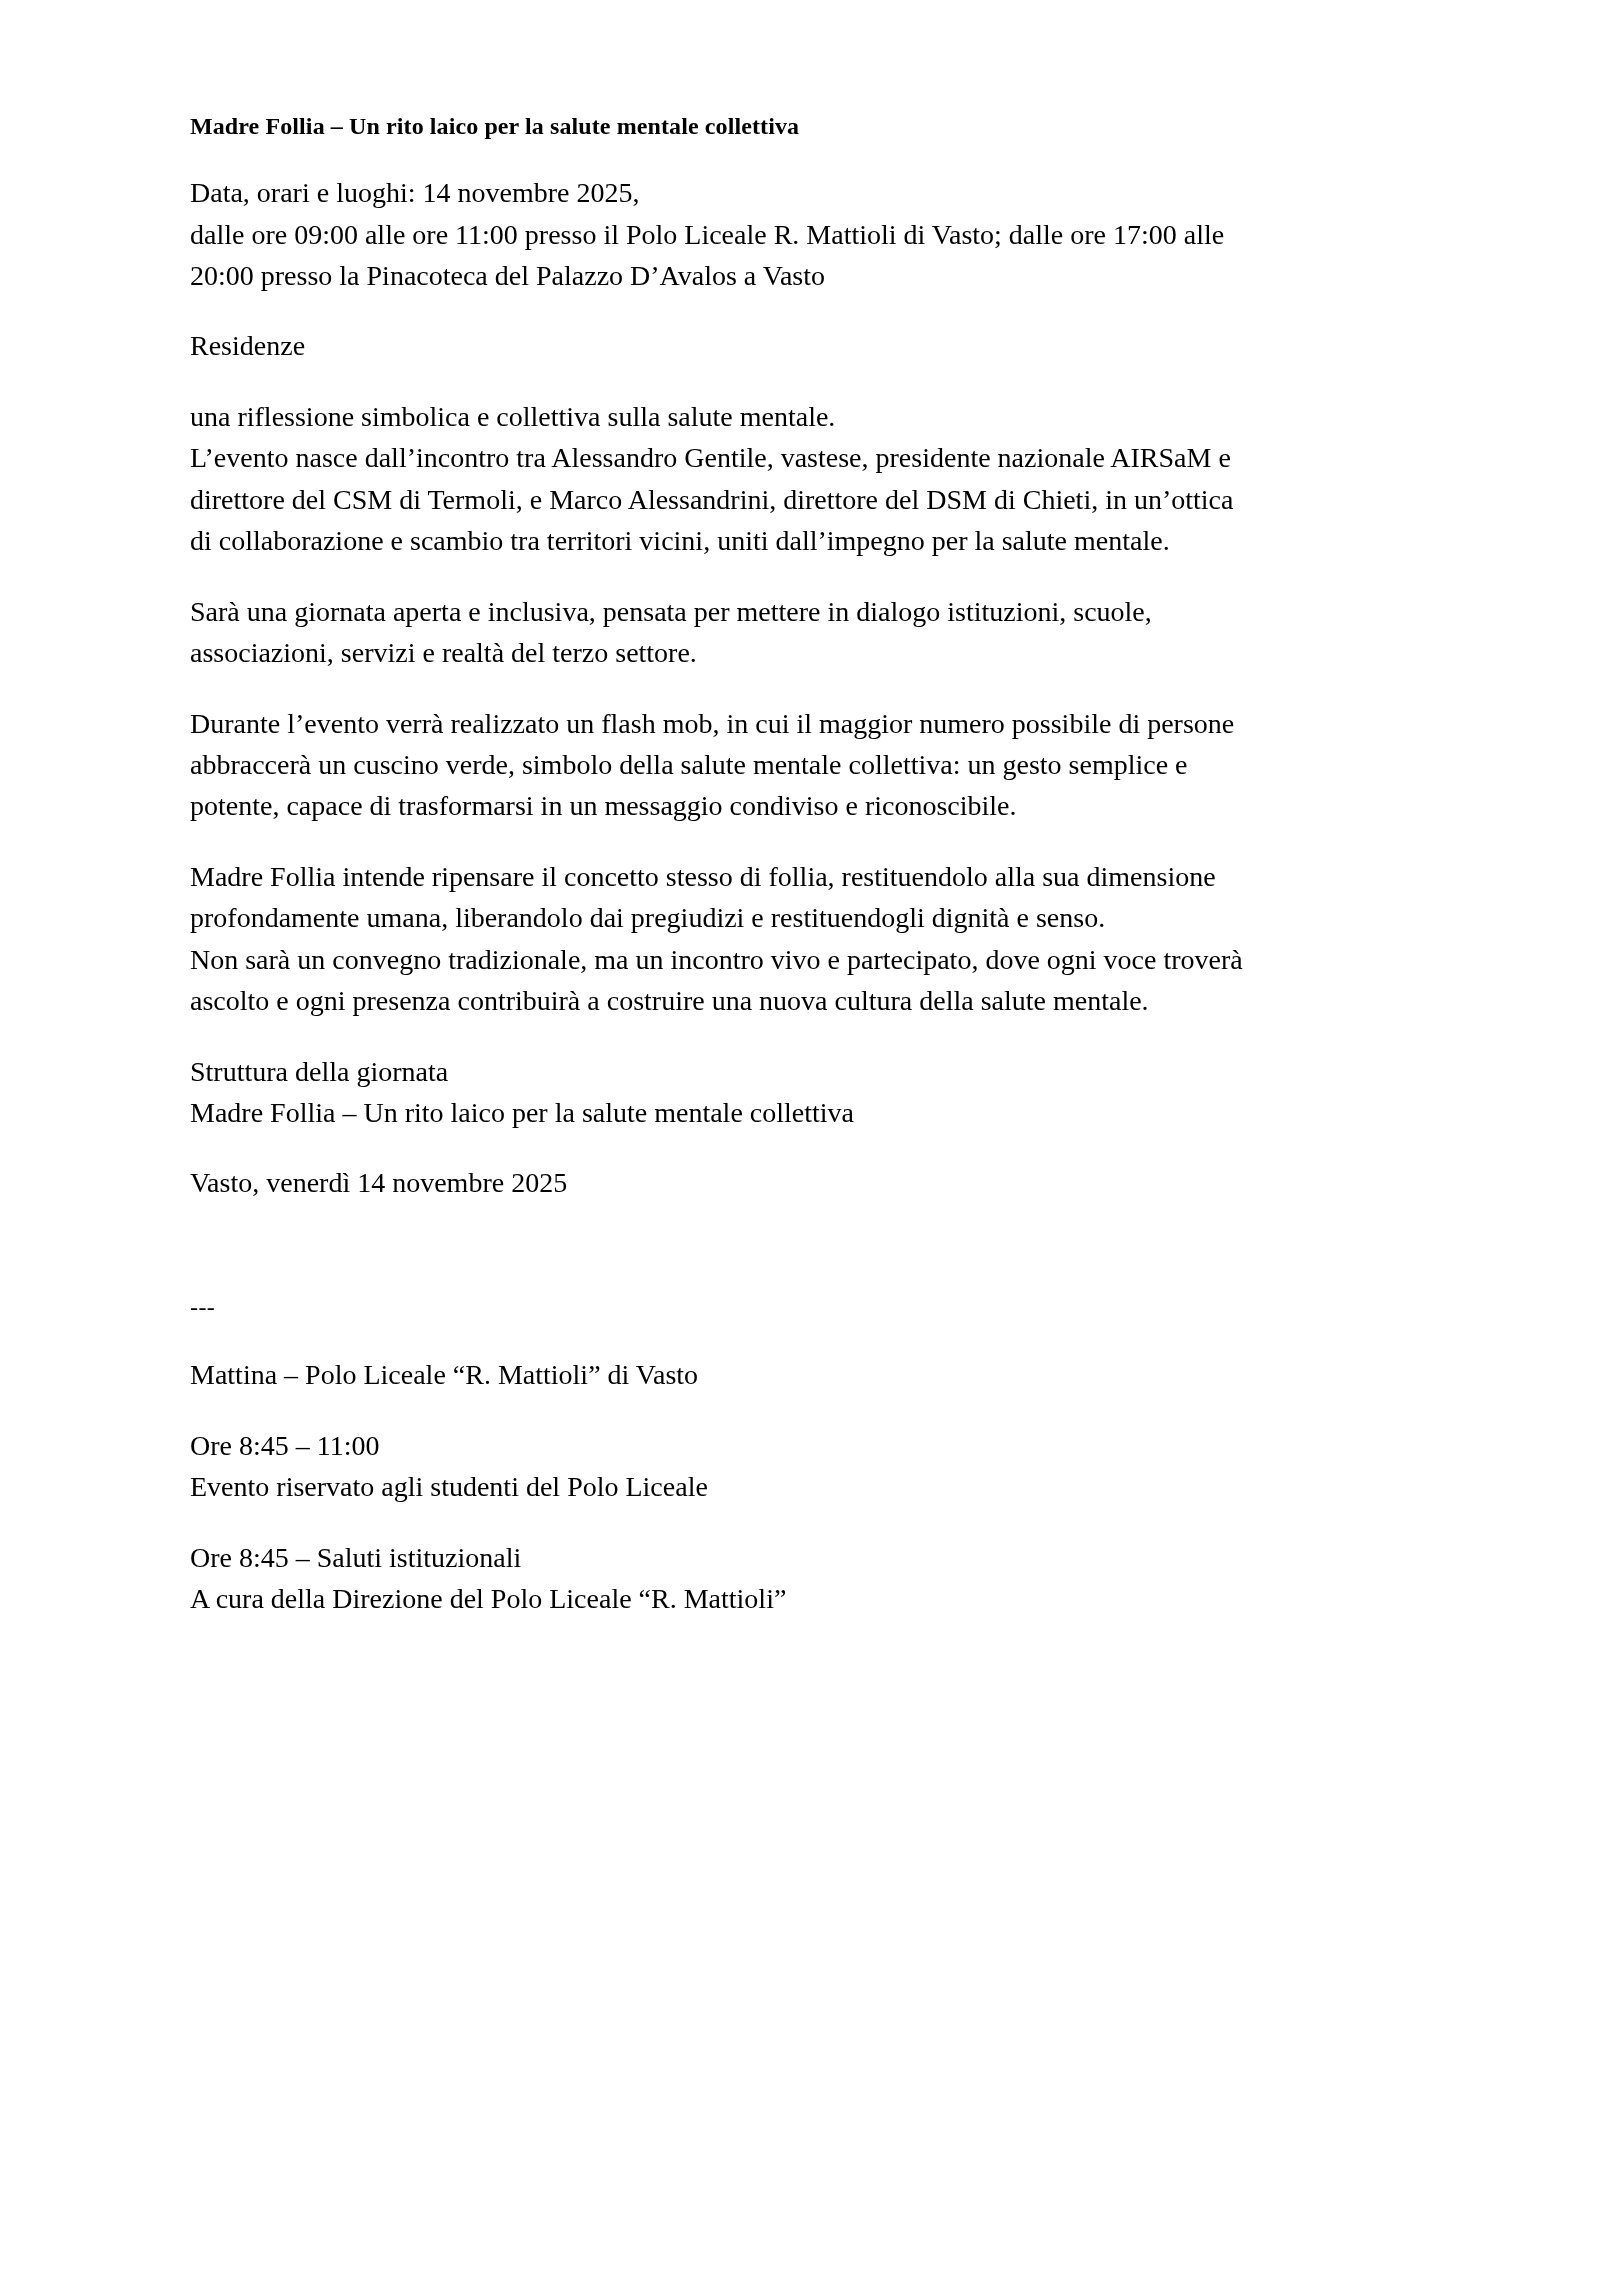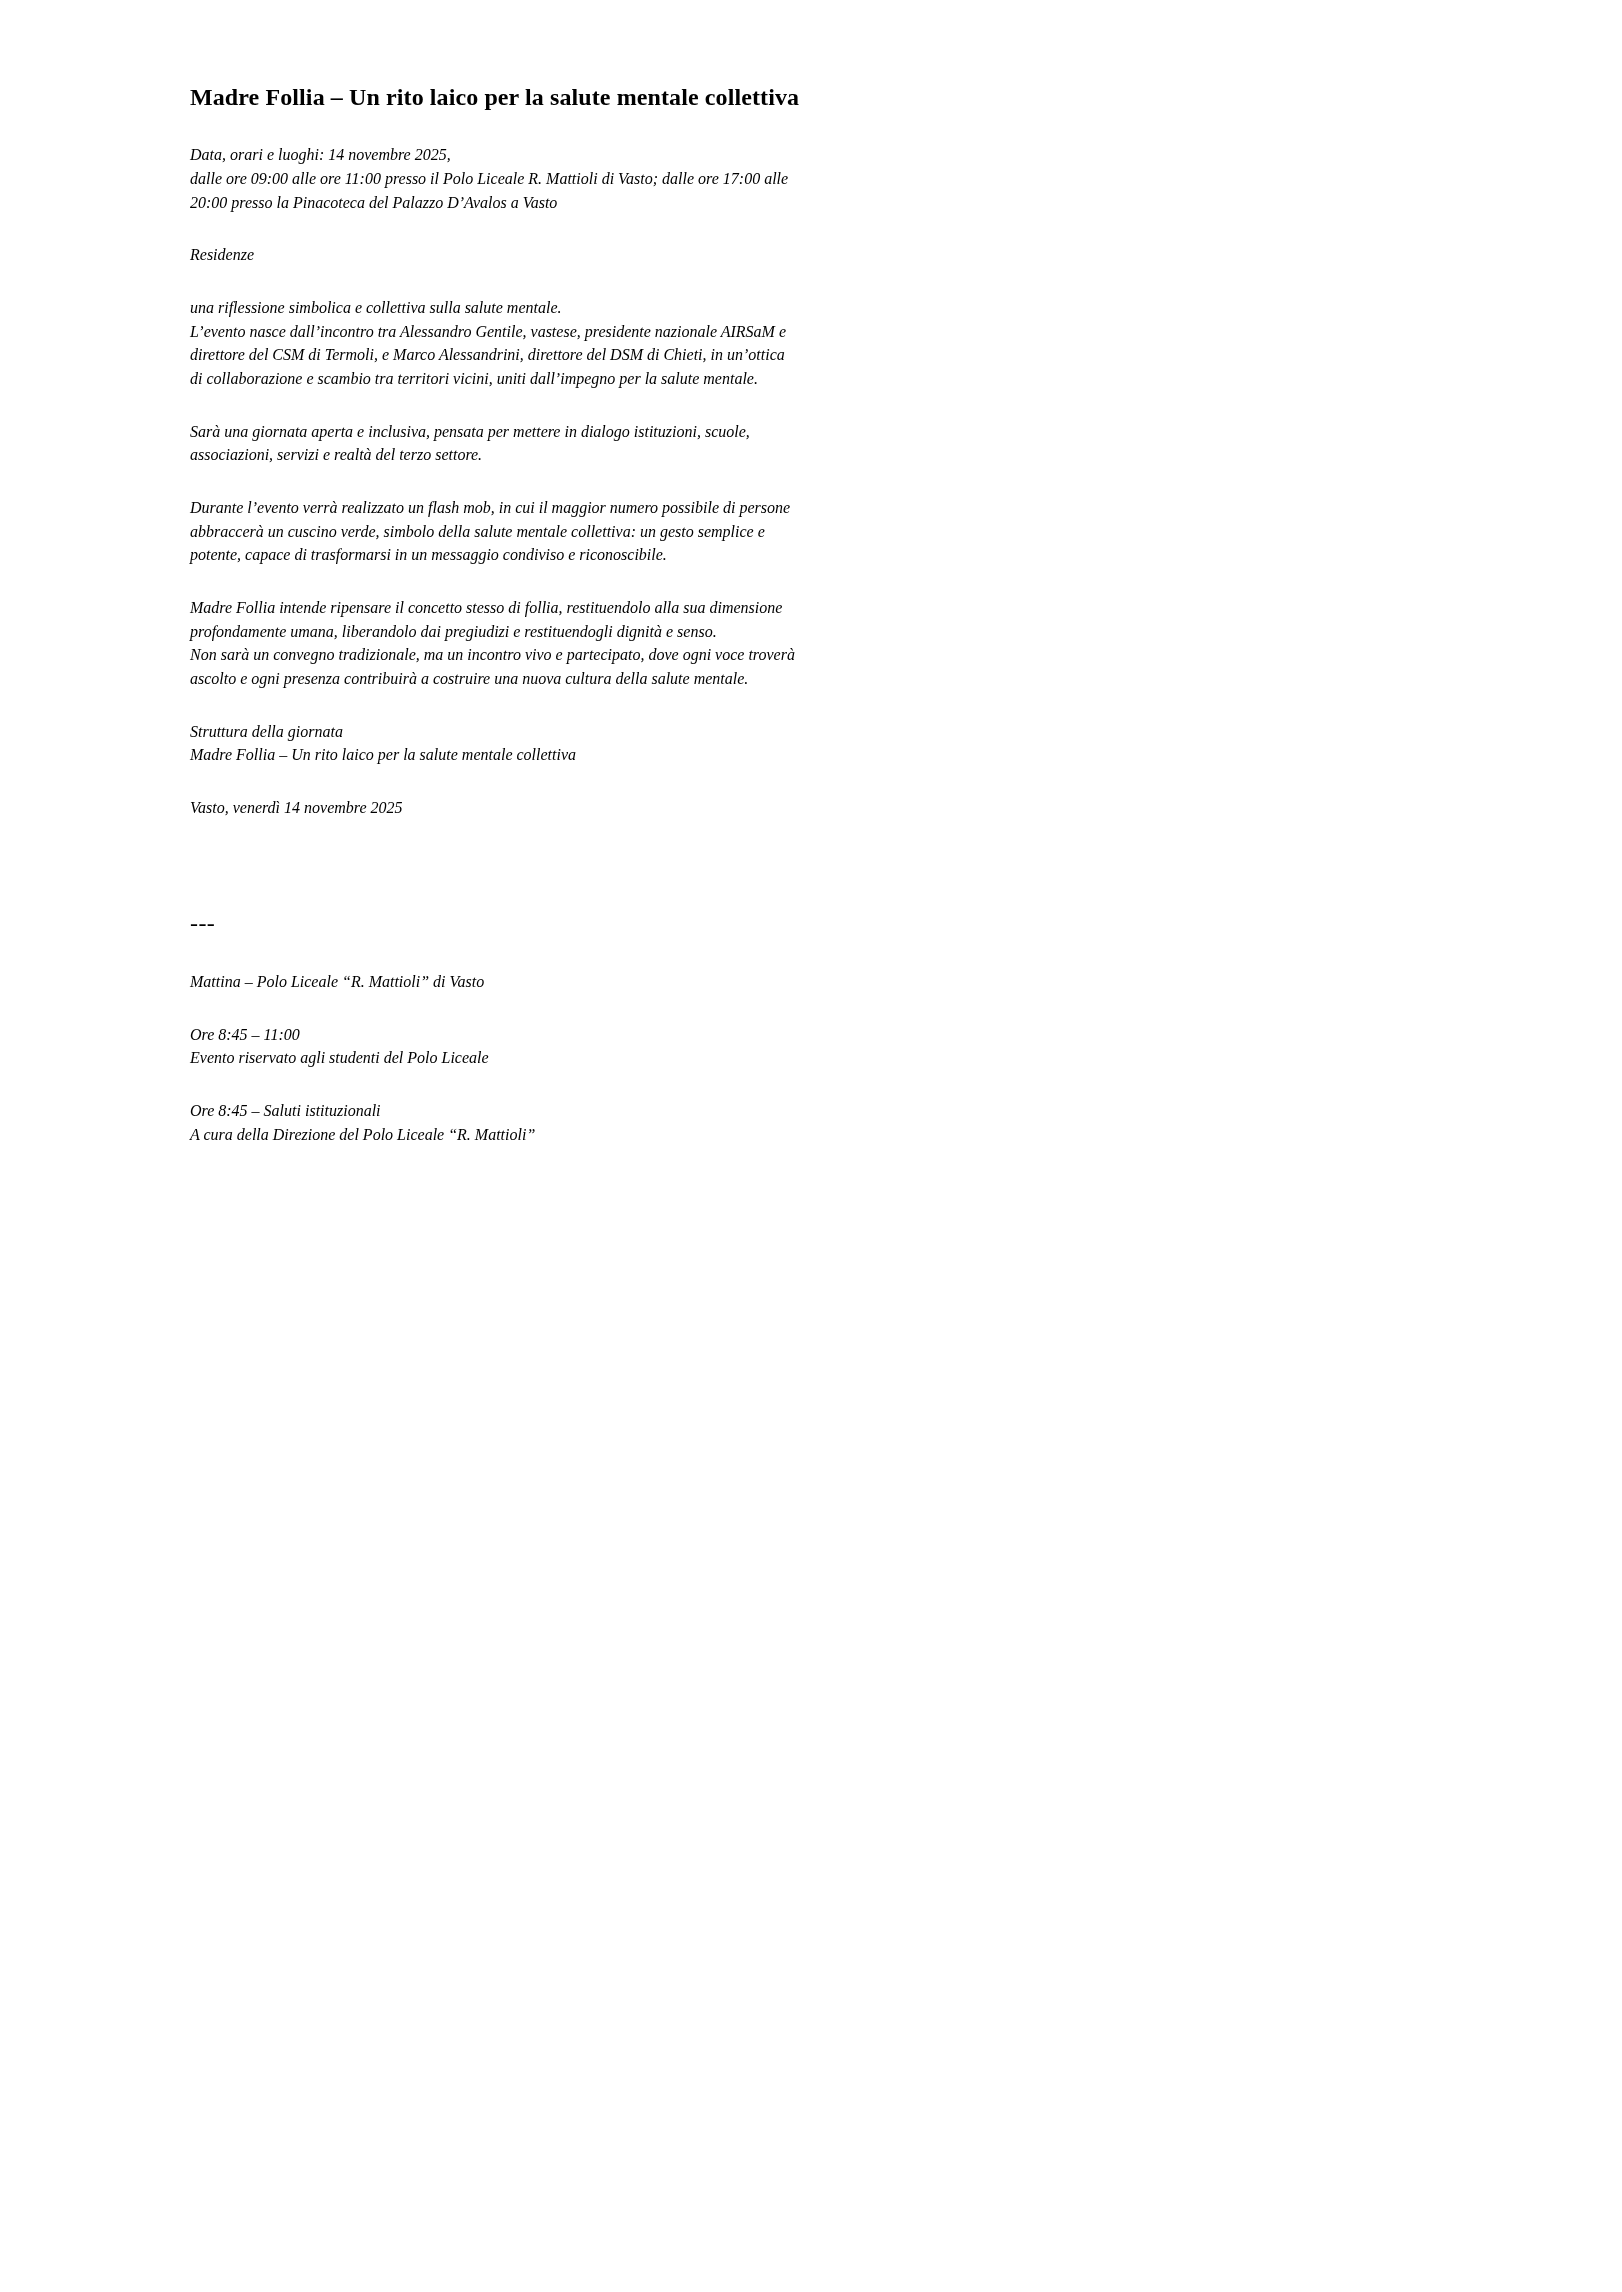--- a/index.html
+++ b/index.html
@@ -10,35 +10,34 @@
   body {
     width: 1623px;
     min-height: 2293px;
     font-family: "Liberation Serif", serif;
     color: #000000;
   }
   .page {
     width: 1623px;
     min-height: 2293px;
     box-sizing: border-box;
-    padding: 81px 219px 0 190px;
+    padding: 110px 219px 0 190px;
     background: #ffffff;
   }
   .doc-title {
     font-weight: bold;
     font-size: 24px;
     line-height: 1.34;
     margin: 0 0 30px 0;
     letter-spacing: 0.1px;
   }
   .para {
-    font-size: 16px;
+    font-size: 28px;
     line-height: 1.48;
     margin: 0 0 29px 0;
-    font-style: italic;
   }
   .para:last-child {
     margin-bottom: 14px;
   }
   .para .line {
     display: block;
   }
   .spacer-lg {
     height: 57px;
   }

